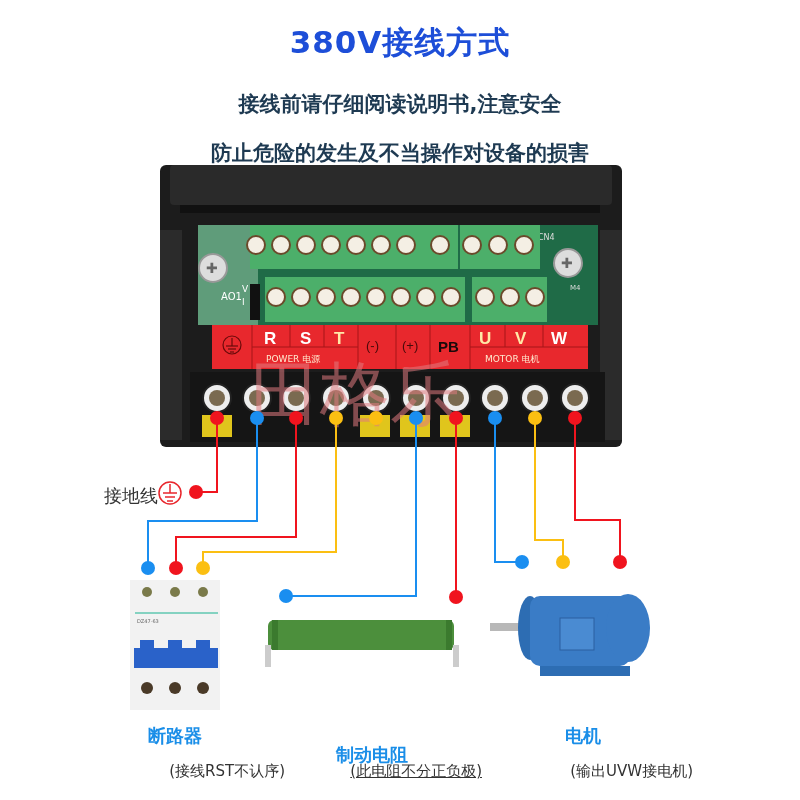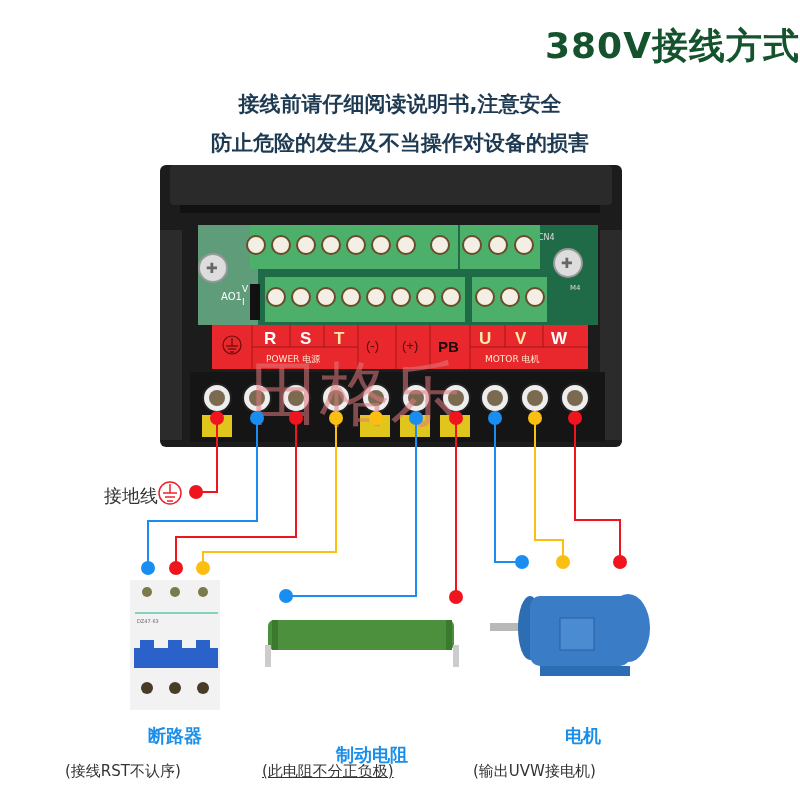--- a/index.html
+++ b/index.html
@@ -1,23 +1,23 @@
 <!DOCTYPE html>
 <html><head>
 <meta charset="utf-8">
 <style>
   html,body{margin:0;padding:0;background:#fff;}
   body{width:800px;height:800px;position:relative;overflow:hidden;font-family:"DejaVu Sans","Liberation Sans",sans-serif;}
-  .title{position:absolute;left:0;width:800px;top:22px;text-align:right;font-size:36px;font-weight:bold;color:#14532d;letter-spacing:1px;}
+  .title{position:absolute;left:0;width:800px;top:22px;text-align:center;font-size:31px;font-weight:bold;color:#1d4ed8;letter-spacing:1px;}
   .sub{position:absolute;left:0;width:800px;text-align:center;font-size:21px;font-weight:bold;color:#1e3a52;}
   .sub1{top:90px;}
-  .sub2{top:129px;}
+  .sub2{top:139px;}
   svg{position:absolute;left:0;top:0;}
   .label-main{position:absolute;font-size:18px;color:#1a8ee8;font-weight:bold;text-align:center;width:200px;}
-  .label-note{position:absolute;font-size:15px;color:#333;text-align:left;width:220px;}
+  .label-note{position:absolute;font-size:15px;color:#333;text-align:right;width:220px;}
   .ground-text{position:absolute;left:104px;top:484px;font-size:18px;color:#333;}
   .term-label{font-family:"Liberation Sans",sans-serif;}
 </style>
 </head>
 <body>
 
 <div class="title">380V接线方式</div>
 <div class="sub sub1">接线前请仔细阅读说明书,注意安全</div>
 <div class="sub sub2">防止危险的发生及不当操作对设备的损害</div>
 

